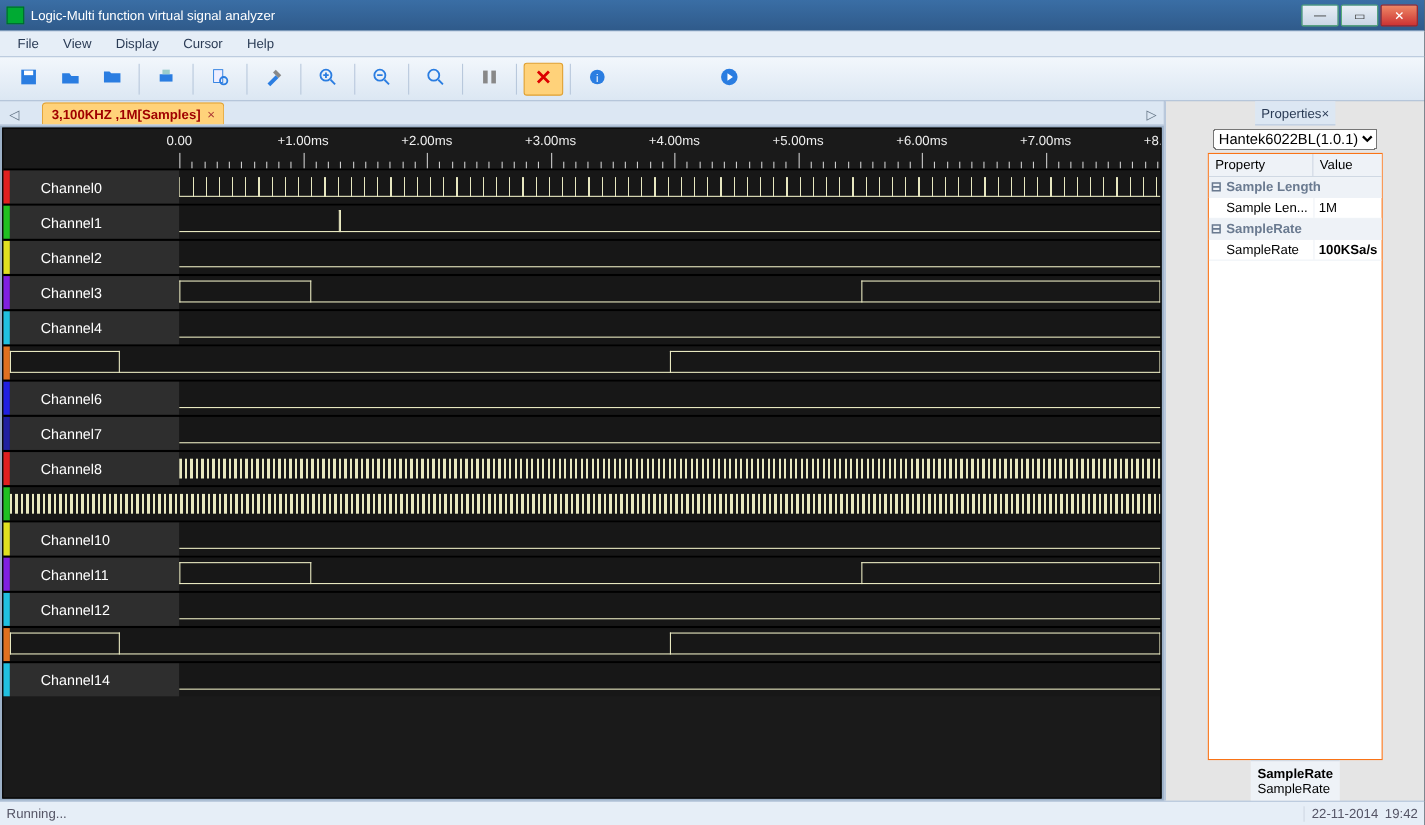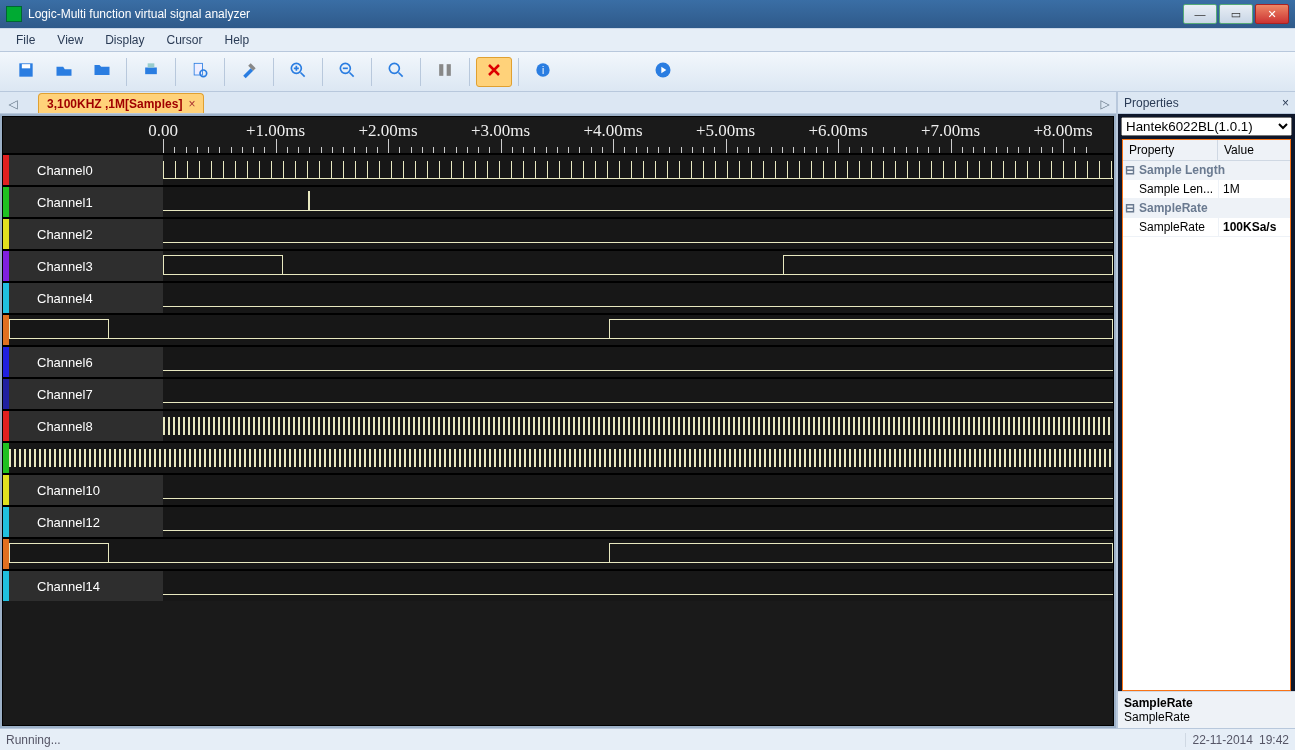--- a/index.html
+++ b/index.html
@@ -20,33 +20,33 @@
 
   
   .toolbar { height:40px; background:linear-gradient(#f2f7fc,#dce7f3); display:flex; align-items:center; padding:0 8px; gap:2px; border-bottom:1px solid #b8c8dc;}
   .tbtn { width:36px;height:30px; border:1px solid transparent; border-radius:3px; display:flex;align-items:center;justify-content:center;}
   .tsep { width:1px;height:28px;background:#b8c8dc; margin:0 4px;}
   .tbtn.active { background:#ffd27a; border-color:#e0a030;}
 
   
   .client { flex:1; display:flex; min-height:0; }
   .main-pane { flex:1; display:flex; flex-direction:column; min-width:0; border-right:1px solid #b8c8dc;}
-  .props-pane { width:178px; background:#0f172a; display:flex; flex-direction:column; border-left:1px solid #b8c8dc;}
+  .props-pane { width:236px; background:#e5e5e5; display:flex; flex-direction:column; border-left:1px solid #b8c8dc;align-items:center;}
 
   
   .tabstrip { height:22px; background:#dce7f3; display:flex; align-items:flex-end; padding:0 6px; border-bottom:1px solid #b8c8dc; position:relative;}
   .tabstrip .scroll-l, .tabstrip .scroll-r { width:14px;height:18px; color:#678; display:flex;align-items:center;justify-content:center; cursor:default;}
   .tab { background:#ffd27a; border:1px solid #e0a030; border-bottom:none; border-radius:4px 4px 0 0; height:20px; display:flex; align-items:center; padding:0 8px; color:#a00000; font-weight:bold; gap:6px; margin-left:18px;}
   .tab .tab-x { color:#a33; font-weight:normal;}
   .tabstrip .scroll-r { position:absolute; right:4px; }
 
   
   .wave-area { flex:1; background:#1a1a1a; overflow:hidden; display:flex; flex-direction:column; border:1px solid #000; margin:2px;}
   .timeruler { height:36px; background:#1a1a1a; color:#fff; position:relative; margin-left:160px;}
-  .timeruler .tick { position:absolute; top:4px; font-size:17px; color:#eee; transform:translateX(-50%);font-family:Liberation Serif, serif;}
+  .timeruler .tick { position:absolute; top:4px; font-size:12px; color:#eee; transform:translateX(-50%);}
   .timeruler .tickline { position:absolute; bottom:0; width:1px; height:10px; background:#ccc;}
   .rows { flex:1; overflow:auto;}
   .ch-row { height:32px; display:flex; border-top:2px solid #000;}
   .ch-color { width:6px; }
   .ch-label { width:154px; background:#2e2e2e; color:#fff; display:flex;align-items:center; padding-left:28px; font-size:13px; }
   .ch-signal { flex:1; background:#171717; position:relative;}
   .sig-low { position:absolute; left:0;right:0; bottom:6px; height:1px; background:#e8e8c0;}
   .sig-high { position:absolute; bottom:6px; height:20px; border:1px solid #e8e8c0; border-bottom:none; background:transparent;}
   .sig-dense { position:absolute; left:0;right:0; top:6px;bottom:6px;
      background:repeating-linear-gradient(90deg,#e8e8c0 0 2px, transparent 2px 5px);}
@@ -378,20 +378,29 @@
             </div>
           </div>
           <div class="ch-row">
             <div class="ch-color c10"></div>
             <div class="ch-label">Channel10</div>
             <div class="ch-signal">
               <div class="sig-low"></div>
             </div>
           </div>
           <div class="ch-row">
+            <div class="ch-color c11"></div>
+            <div class="ch-label">Channel11</div>
+            <div class="ch-signal">
+              <div class="sig-low"></div>
+              <div class="sig-high" style="left:0;width:120px"></div>
+              <div class="sig-high" style="left:620px;right:0;width:auto"></div>
+            </div>
+          </div>
+          <div class="ch-row">
             <div class="ch-color c12"></div>
             <div class="ch-label">Channel12</div>
             <div class="ch-signal">
               <div class="sig-low"></div>
             </div>
           </div>
           <div class="ch-row">
             <div class="ch-color c13"></div>
             <div class="ch-signal">
               <div class="sig-low"></div>

